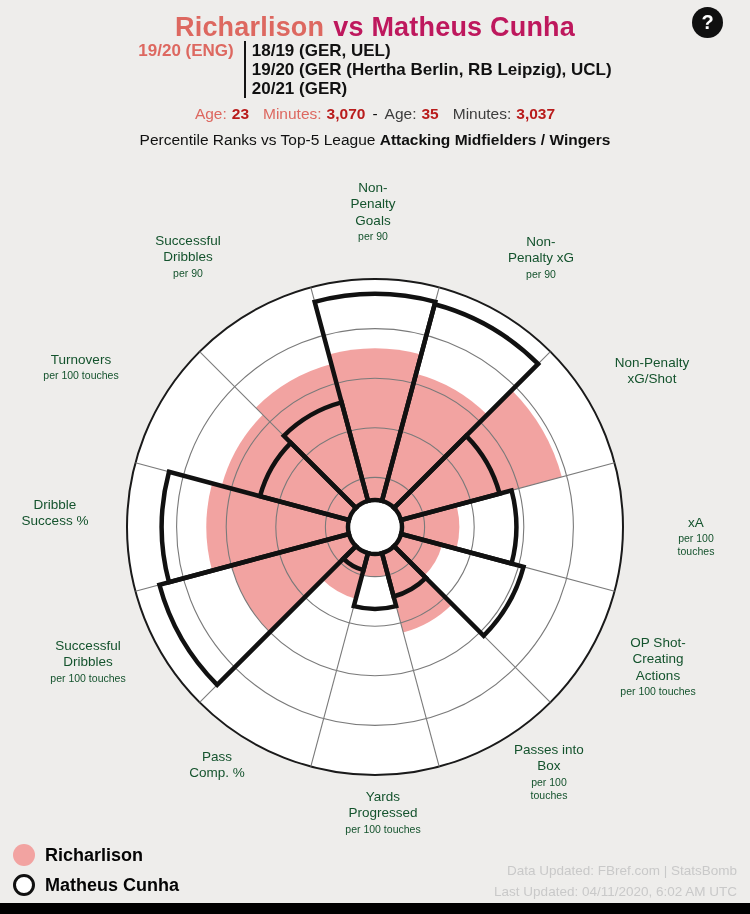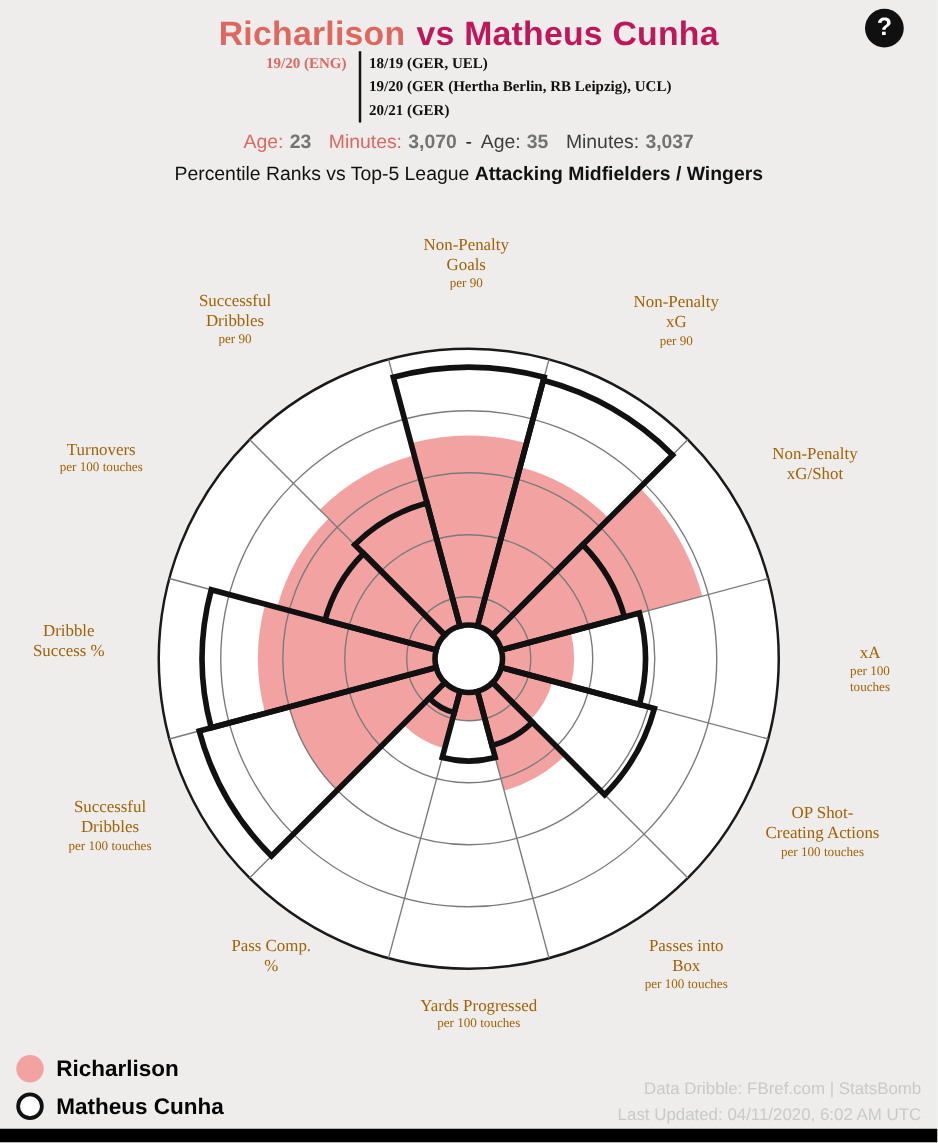--- a/index.html
+++ b/index.html
@@ -11,37 +11,37 @@
   .title-row { position:absolute; top:12px; left:0; width:100%; text-align:center;
     font-size:27px; font-weight:bold; letter-spacing:0.2px; }
   .title-p1 { color:var(--accent); }
   .title-rest { color:#be185d; margin-left:9px; }
   .help {
     position:absolute; top:7px; right:27px; width:31px; height:31px; border-radius:50%;
     background:#101010; color:#fff; font-size:20px; font-weight:bold;
     display:flex; align-items:center; justify-content:center; cursor:pointer;
   }
   .seasons { position:absolute; top:41px; left:0; width:100%;
-    display:flex; justify-content:center; font-size:12px; font-weight:bold; line-height:19px;font-family:Liberation Serif, serif; }
+    display:flex; justify-content:center; font-size:17px; font-weight:bold; line-height:19px; }
   .seasons-left { color:var(--accent); text-align:right; padding-right:10px; }
   .seasons-divider { width:2px; background:#141414; }
   .seasons-right { padding-left:6px; color:#111; }
   .age-row { position:absolute; top:105px; left:0; width:100%; text-align:center; font-size:15.5px; }
   .age-row .lab1 { color:var(--accent); margin-right:5px; }
   .age-row .lab2 { color:#3d3d3d; margin-right:5px; }
-  .age-row .val { font-weight:bold; color:#737373; }
+  .age-row .val { font-weight:bold; color:#b91c1c; }
   .age-row .gap { margin-right:14px; }
   .age-row .dash { margin:0 7px; color:#111; }
   .subtitle-row { position:absolute; top:131px; left:0; width:100%; text-align:center; font-size:15.5px; }
   .subtitle-bold { font-weight:bold; }
 
   .chart-wrap { position:absolute; left:115px; top:267px; width:520px; height:520px; }
 
   .axis-label { position:absolute; transform:translate(-50%,-50%); text-align:center;
-    font-size:13.5px; line-height:1.22; color:#a16207;font-family:Liberation Serif, serif; }
+    font-size:13.5px; line-height:1.22; color:#14532d; }
   .axis-sub { font-size:10.5px; line-height:1.2; margin-top:1px; }
 
   .legend { position:absolute; left:13px; top:844px; }
   .legend-item { display:flex; align-items:center; margin-bottom:8px; }
   .legend-swatch { width:22px; height:22px; border-radius:50%; margin-right:10px; box-sizing:border-box; }
   .legend-swatch.pink { background:var(--pink); }
   .legend-swatch.outline { background:#fff; border:3px solid #111; }
   .legend-label { font-size:18px; font-weight:bold; color:#050505; }
 
   .footer { position:absolute; right:13px; top:860px; text-align:right;
@@ -182,18 +182,18 @@
       <span class="legend-swatch pink"></span>
       <span class="legend-label">Richarlison</span>
     </div>
     <div class="legend-item">
       <span class="legend-swatch outline"></span>
       <span class="legend-label">Matheus Cunha</span>
     </div>
   </div>
 
   <div class="footer">
-    <div>Data Dribble: FBref.com | StatsBomb</div>
+    <div>Data Updated: FBref.com | StatsBomb</div>
     <div>Last Updated: 04/11/2020, 6:02 AM UTC</div>
   </div>
 
   <div class="bottom-bar"></div>
 </div>
 
 </body></html>

